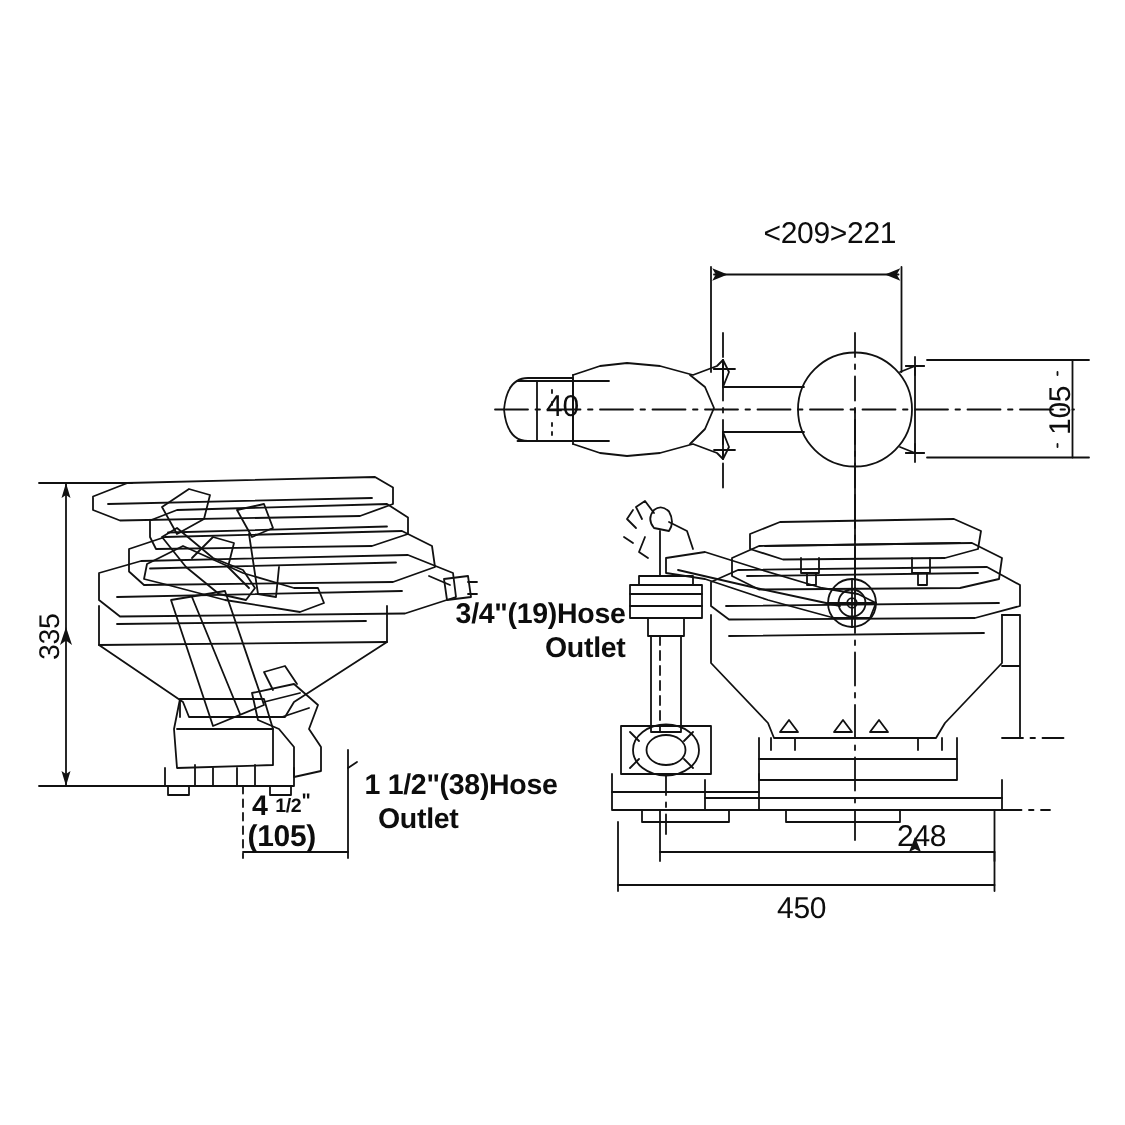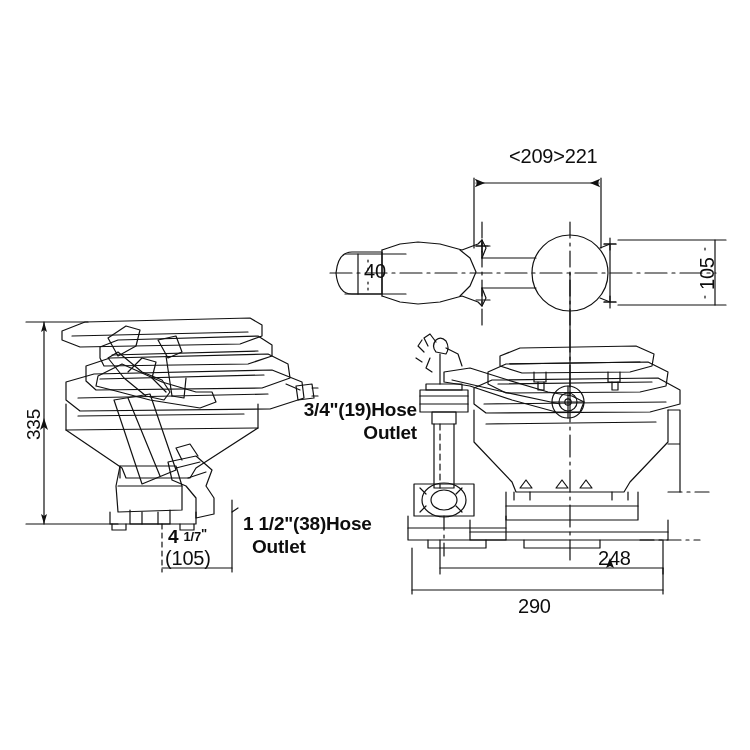--- a/index.html
+++ b/index.html
@@ -16,21 +16,21 @@
   .lbl{
     position:absolute;
     font-family:"Liberation Sans", sans-serif;
     color:#0d0d0d;
     white-space:nowrap;
     line-height:1.08;
     letter-spacing:-0.2px;
   }
   .lbl.big{font-size:19px;font-weight:700;}
   .lbl.dim{font-size:19px;font-weight:400;}
-  .lbl.dimb{font-size:18px;font-weight:400;}
+  .lbl.dimb{font-size:18px;font-weight:700;}
   .rot90{transform:rotate(-90deg);transform-origin:left top;}
   .frac{font-size:13px;font-weight:700;vertical-align:2px;}
   .sup{font-size:13px;vertical-align:5px;}
   .twoline{line-height:1.22;}
   .ta-r{text-align:right;}
 </style>
 </head>
 <body>
 
 <div id="sheet">
@@ -258,21 +258,21 @@
         <line x1="412" y1="548" x2="412" y2="594"></line>
         <line x1="663" y1="568" x2="663" y2="594"></line>
         <line x1="412" y1="590" x2="663" y2="590"></line>
       </g>
 
     </g>
   </svg>
 
   <div class="lbl dim rot90" style="left:24px;top:440px;">335</div>
 
-  <div class="lbl" style="left:168px;top:527px;font-size:19px;font-weight:700;"><span>4</span> <span class="frac">1/7</span><span class="sup">"</span></div>
+  <div class="lbl" style="left:168px;top:527px;font-size:19px;font-weight:700;"><span>4</span> <span class="frac">1/2</span><span class="sup">"</span></div>
 
   <div class="lbl dimb" style="left:165px;top:548px;font-size:20px;">(105)</div>
 
   <div class="lbl big twoline ta-r" style="left:291px;top:398px;width:126px;">
     <div>3/4"(19)Hose</div>
     <div>Outlet</div>
   </div>
 
   <div class="lbl big twoline" style="left:243px;top:512px;width:180px;">
     <div>1 1/2"(38)Hose</div>
@@ -280,15 +280,15 @@
   </div>
 
   <div class="lbl dim" style="left:497px;top:146px;font-size:20px;margin-left:12px;">&lt;209&gt;221</div>
 
   <div class="lbl dim" style="left:364px;top:261px;font-size:20px;">40</div>
 
   <div class="lbl dim rot90" style="left:697px;top:290px;font-size:20px;">105</div>
 
   <div class="lbl dim" style="left:598px;top:548px;font-size:20px;">248</div>
 
-  <div class="lbl dim" style="left:518px;top:596px;font-size:20px;">290</div>
+  <div class="lbl dim" style="left:518px;top:596px;font-size:20px;">450</div>
 
 </div>
 
 </body></html>

